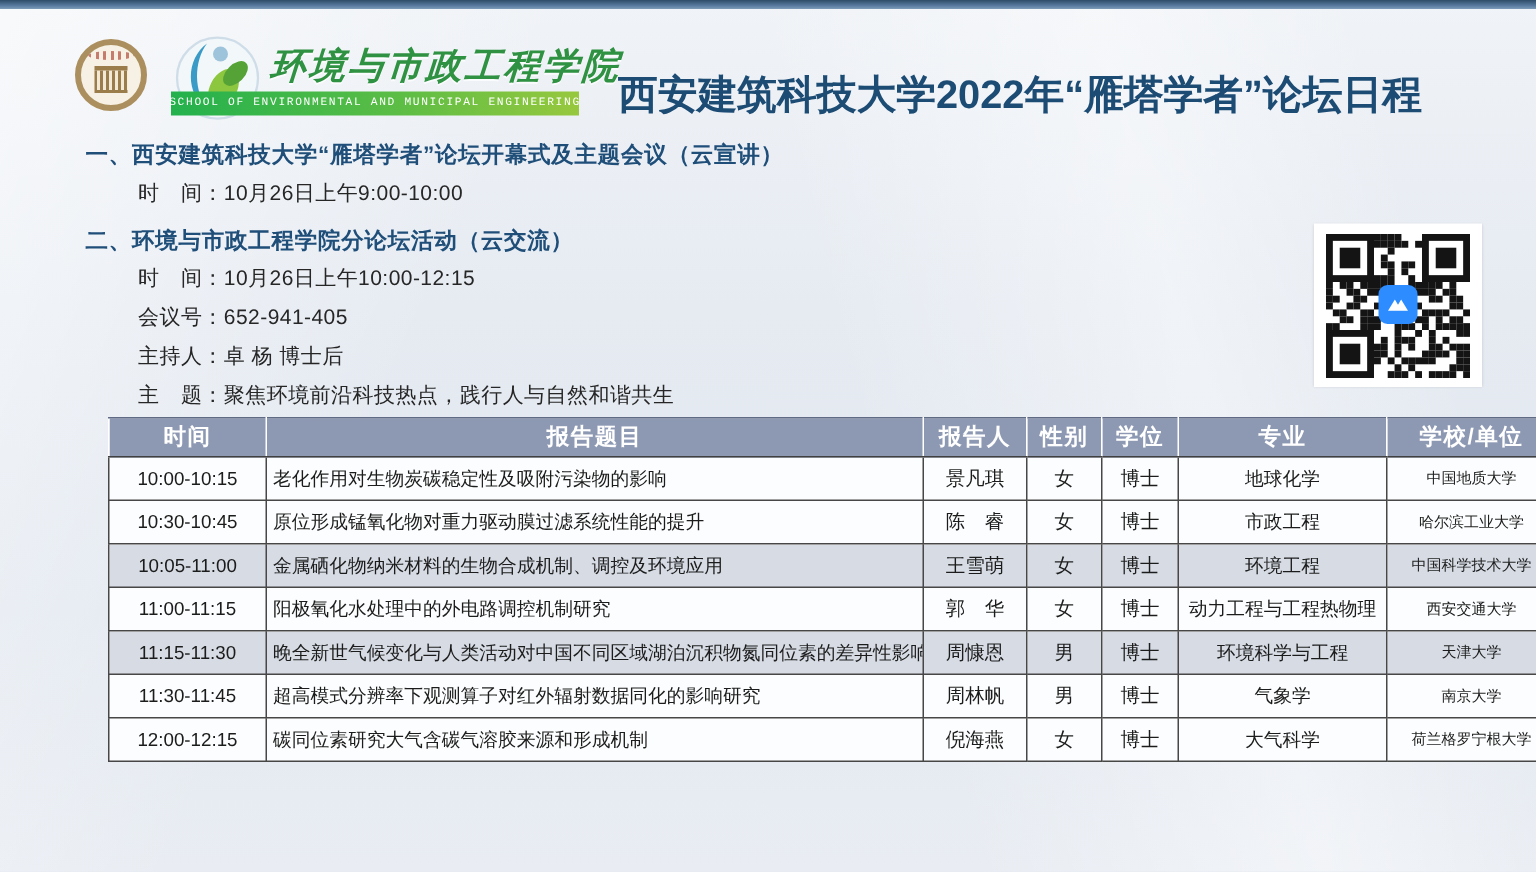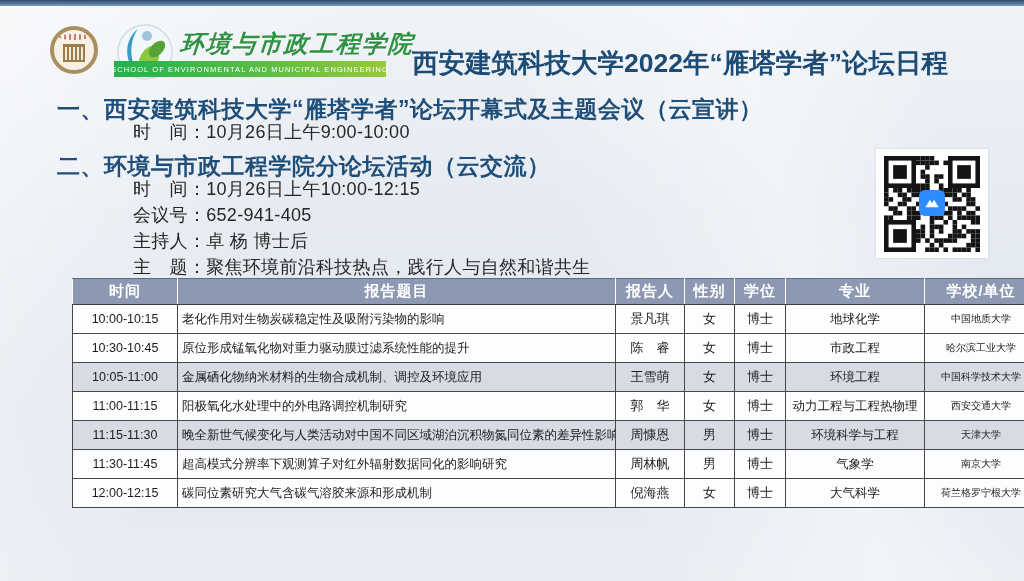--- a/index.html
+++ b/index.html
@@ -41,34 +41,34 @@
     font-size:24px;font-weight:bold;font-style:italic;letter-spacing:2px;
     color:var(--college-green,#2f9142);
     transform:skewX(-4deg);
     text-shadow:0 1px 0 rgba(255,255,255,.7);
     white-space:nowrap;
   }
   #college-banner{
     position:absolute;left:114px;top:61px;width:272px;height:16px;
     background:linear-gradient(90deg,#23b14d 0%,#5bbd45 55%,#97c83e 100%);
     color:#ffffff;font-size:7.5px;letter-spacing:1.1px;
-    display:flex;align-items:center;justify-content:center;white-space:nowrap;
+    display:flex;align-items:center;justify-content:center;white-space:nowrap;font-family:Liberation Mono, monospace;
   }
   #page-title{
     position:absolute;left:412px;top:45px;width:600px;
     font-size:26.5px;font-weight:bold;color:var(--title-blue,#1c4b74);
     letter-spacing:0;white-space:nowrap;
   }
   
   .sec-heading{
-    position:absolute;left:57px;font-size:23px;font-weight:bold;
+    position:absolute;left:57px;font-size:15px;font-weight:bold;
     color:var(--heading-blue,#1f4e79);white-space:nowrap;letter-spacing:.5px;
   }
   .sec-line{
-    position:absolute;left:92px;font-size:18px;color:#262626;white-space:nowrap;letter-spacing:.3px;margin-left:41px;
+    position:absolute;left:92px;font-size:14px;color:#262626;white-space:nowrap;letter-spacing:.3px;
   }
   
   #qr-box{
     position:absolute;left:876px;top:149px;width:112px;height:109px;background:#ffffff;
     box-shadow:0 0 2px rgba(0,0,0,.15);
   }
   #qr-svg{position:absolute;left:8px;top:7px;}
   #qr-logo{
     position:absolute;left:43px;top:41px;width:26px;height:26px;border-radius:6px;
     background:var(--qr-blue,#2d8cff);display:flex;align-items:center;justify-content:center;

